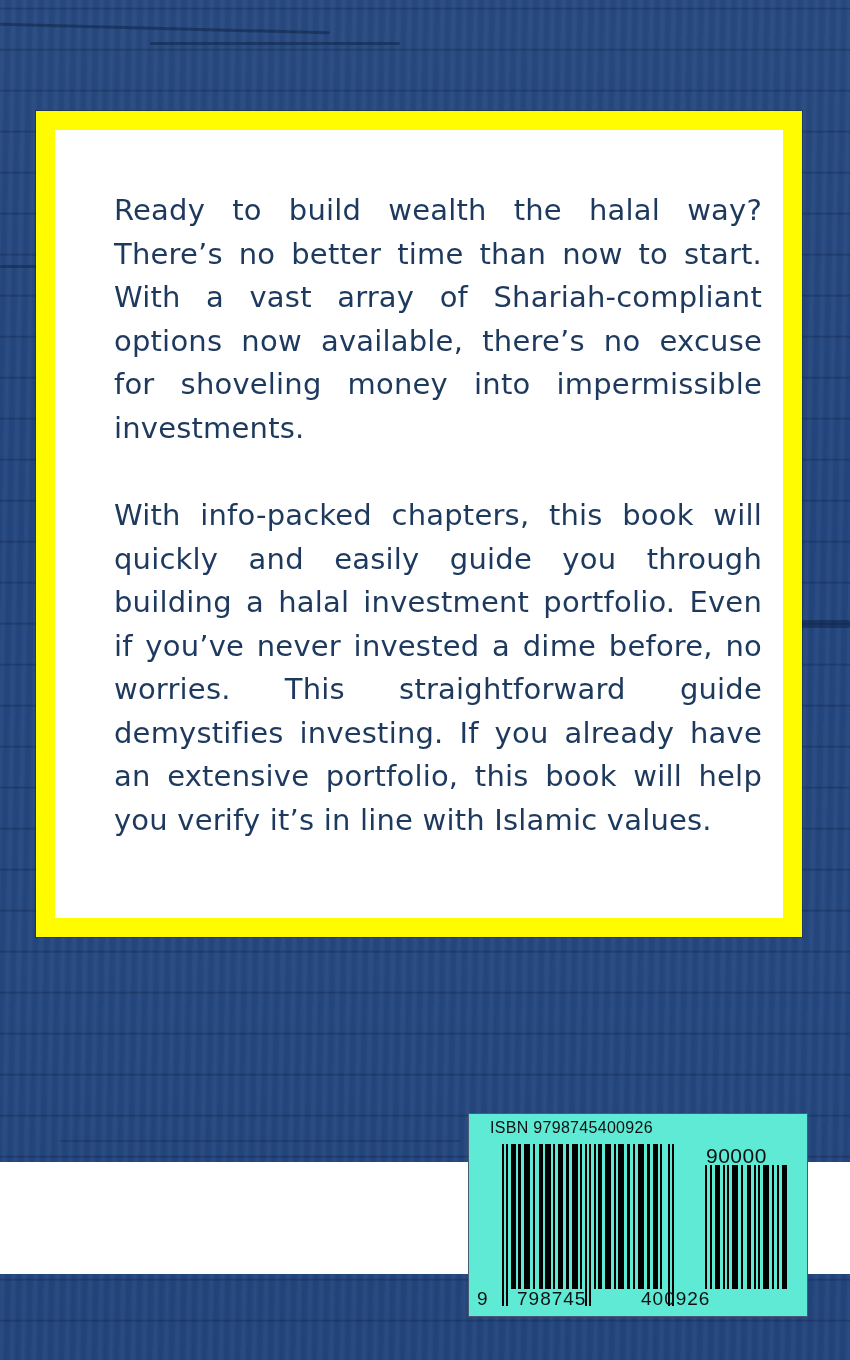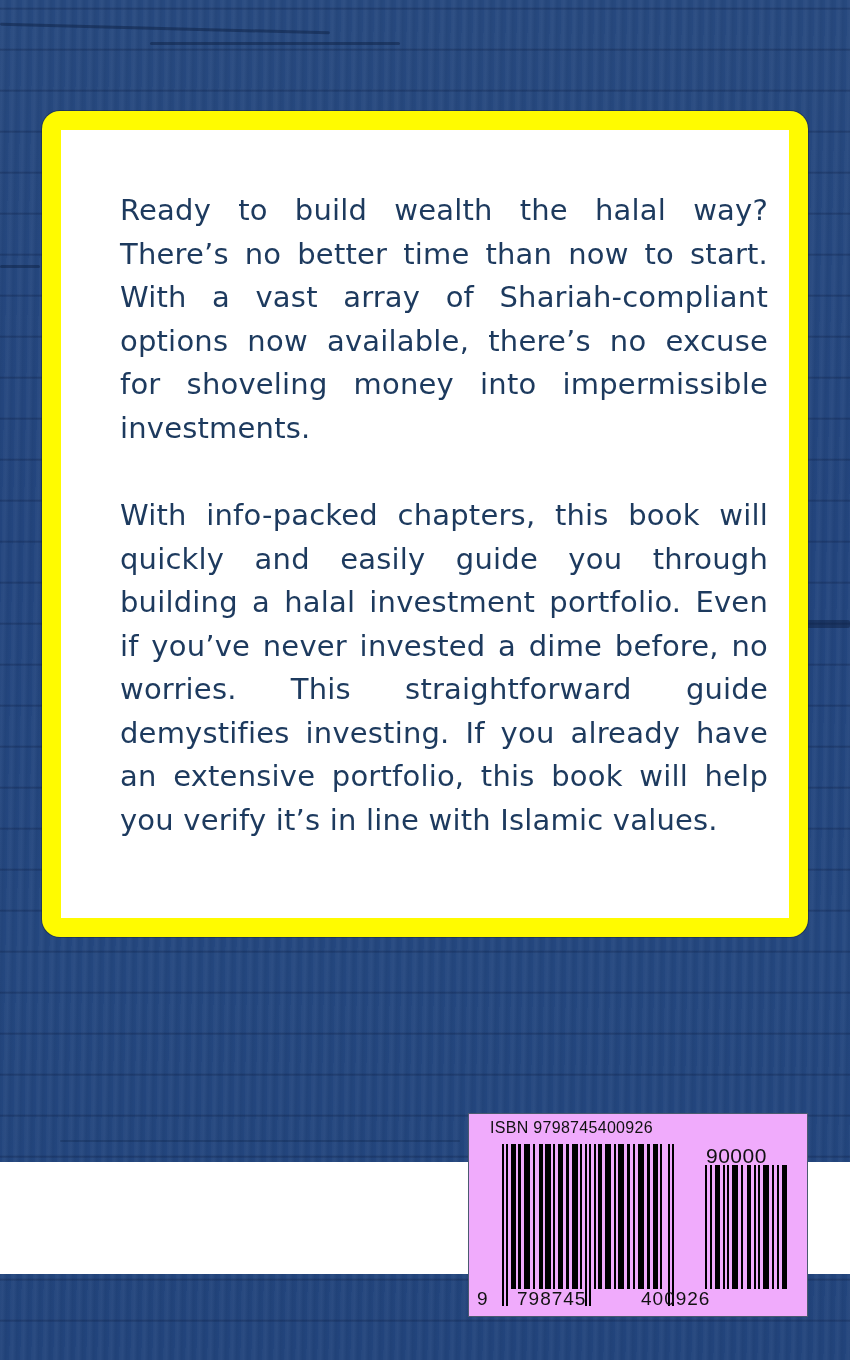--- a/index.html
+++ b/index.html
@@ -5,29 +5,29 @@
   html, body { margin:0; padding:0; }
   body { width:850px; height:1360px; overflow:hidden; position:relative;
     background:#24467f; font-family:"DejaVu Sans", sans-serif; }
   .wood { position:absolute; inset:0;
     background:
       repeating-linear-gradient(0deg, rgba(0,0,0,0.0) 0px, rgba(0,0,0,0.0) 38px, rgba(10,25,60,0.35) 39px, rgba(0,0,0,0) 41px),
       repeating-linear-gradient(91deg, rgba(255,255,255,0.02) 0px, rgba(255,255,255,0.04) 3px, rgba(0,0,0,0.03) 7px, rgba(255,255,255,0.0) 11px),
       linear-gradient(180deg, #27497f 0%, #23457e 40%, #24477f 70%, #22447c 100%);
   }
   .streak { position:absolute; height:3px; background:rgba(12,28,62,0.45); border-radius:2px; }
-  .frame { position:absolute; left:42px; top:111px; width:766px; height:826px;
-    background:#fffb00; box-shadow: 0 0 0 1px rgba(20,30,40,0.4); border-radius: 18px; }
+  .frame { position:absolute; left:36px; top:111px; width:766px; height:826px;
+    background:#fffb00; box-shadow: 0 0 0 1px rgba(20,30,40,0.4); }
   .panel { position:absolute; left:19px; top:19px; right:19px; bottom:19px; background:#ffffff; }
   .copy { position:absolute; left:59px; top:59px; width:648px;
     color:#1d3a5e; font-size:29px; line-height:43.5px; text-align:justify; letter-spacing:0.2px; }
   .copy p { margin:0 0 44px 0; text-align:justify; }
   .band { position:absolute; left:0; top:1162px; width:850px; height:112px; background:#ffffff; }
   .barcode-box { position:absolute; left:468px; top:1113px; width:340px; height:204px;
-    background:#f0abfc; border:1px solid #4a5a70; box-sizing:border-box; }
+    background:#5eead4; border:1px solid #4a5a70; box-sizing:border-box; }
   .isbn-label { position:absolute; left:21px; top:5px; font-family:"Liberation Sans", sans-serif; font-size:16px; color:#111; letter-spacing:0.3px; }
   .addon-label { position:absolute; left:237px; top:30px; font-family:"Liberation Sans", sans-serif; font-size:21px; color:#111; letter-spacing:0.5px; }
   .digits { position:absolute; bottom:6px; font-family:"Liberation Sans", sans-serif; font-size:19px; color:#111; }
   svg.bars { position:absolute; }
 </style>
 </head>
 <body>
 
 <div class="wood"></div>
 <div class="streak" style="left:0;top:27px;width:330px;transform:rotate(1.5deg);"></div>

